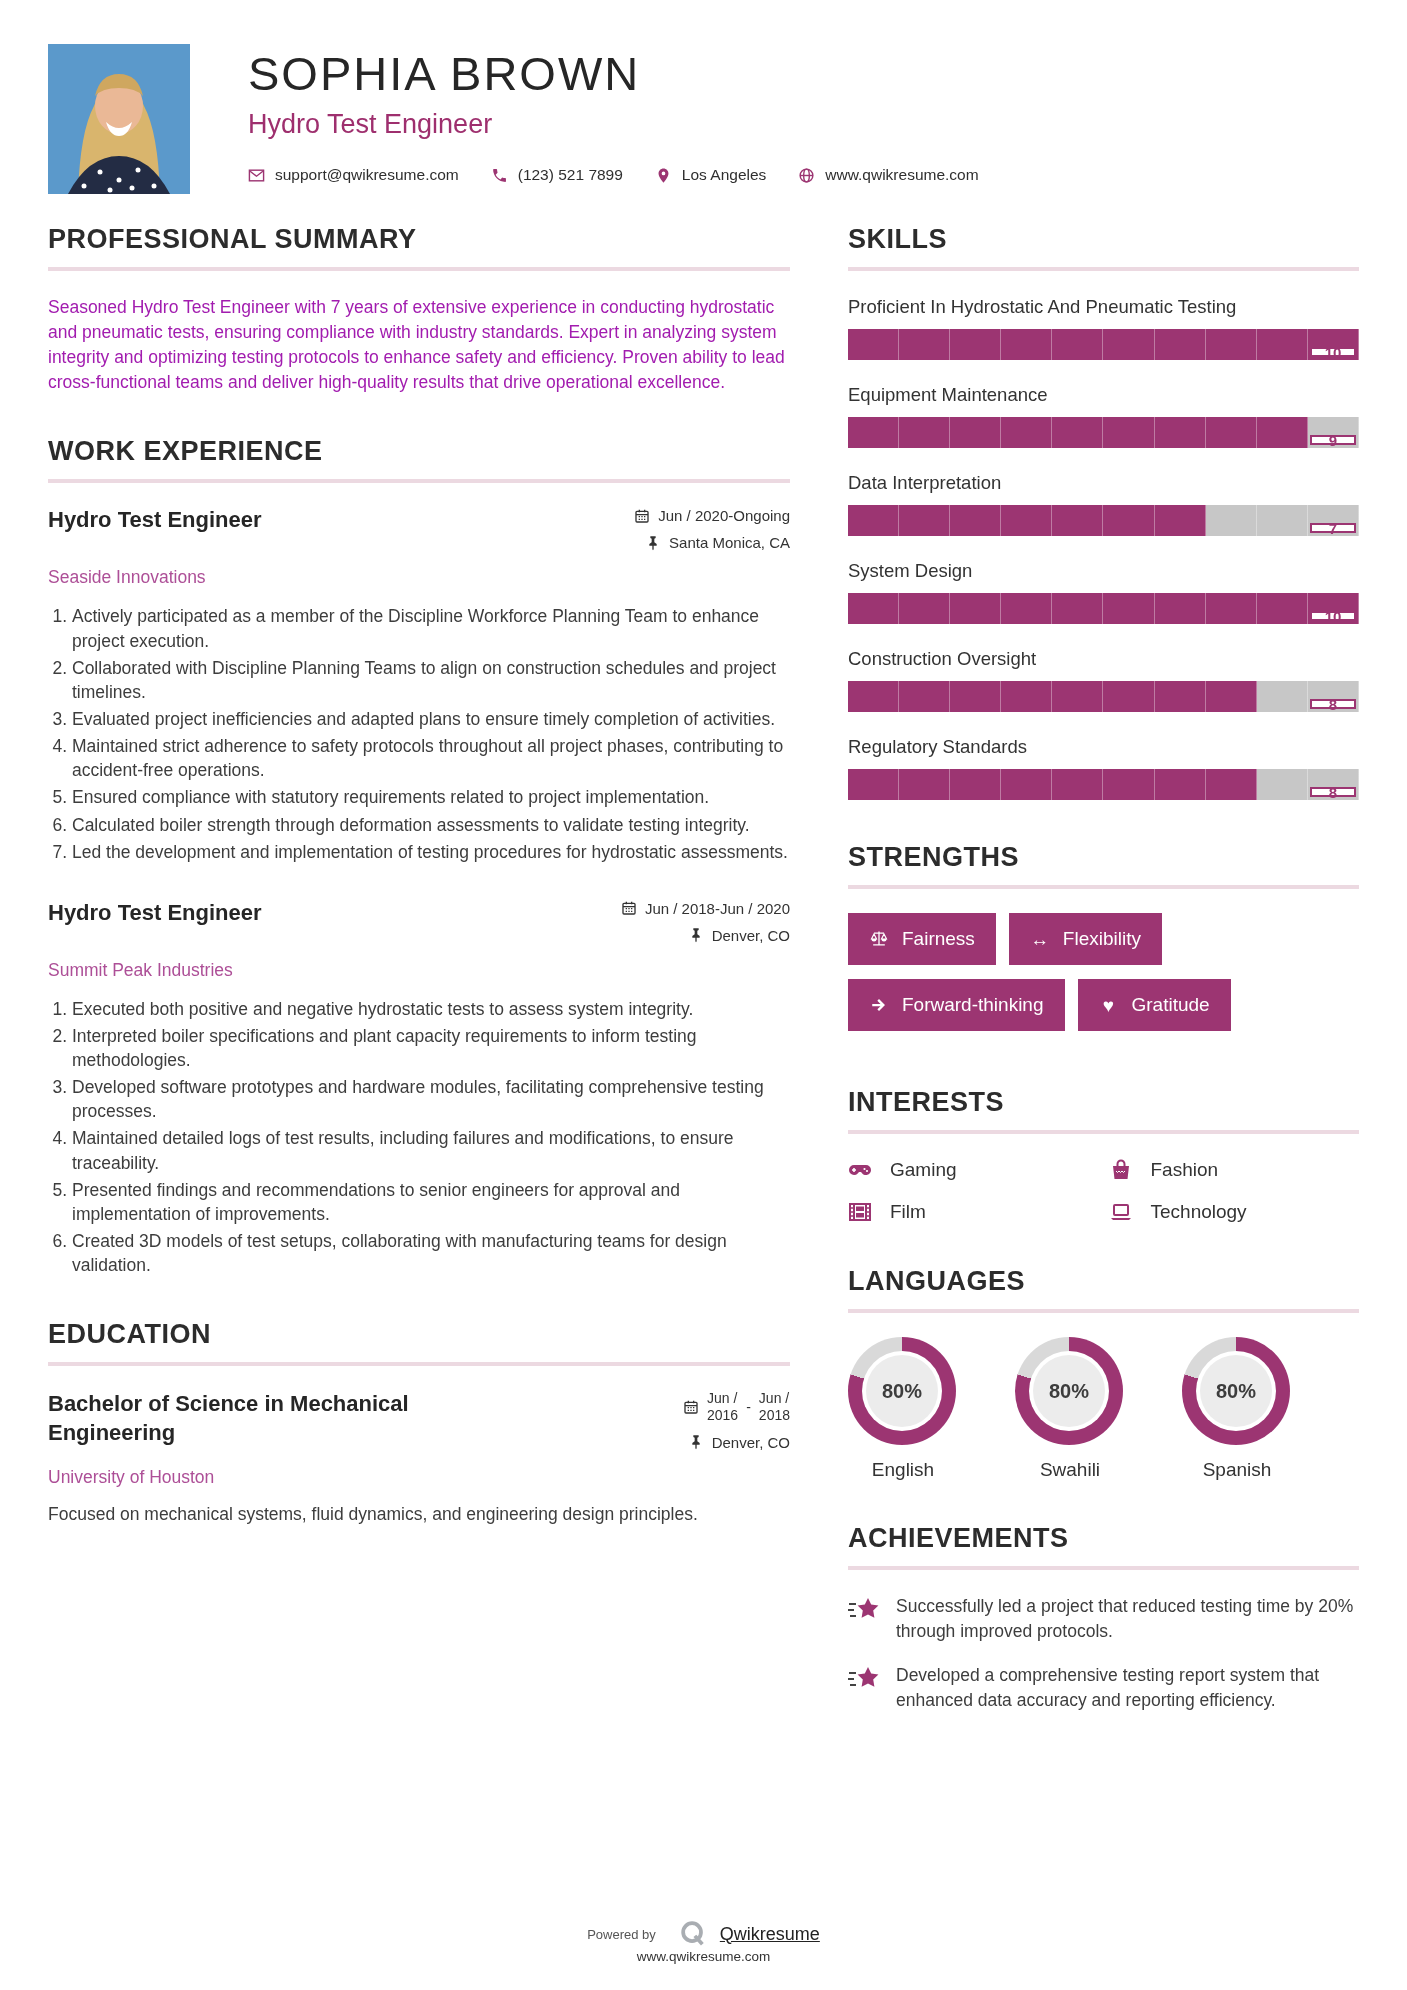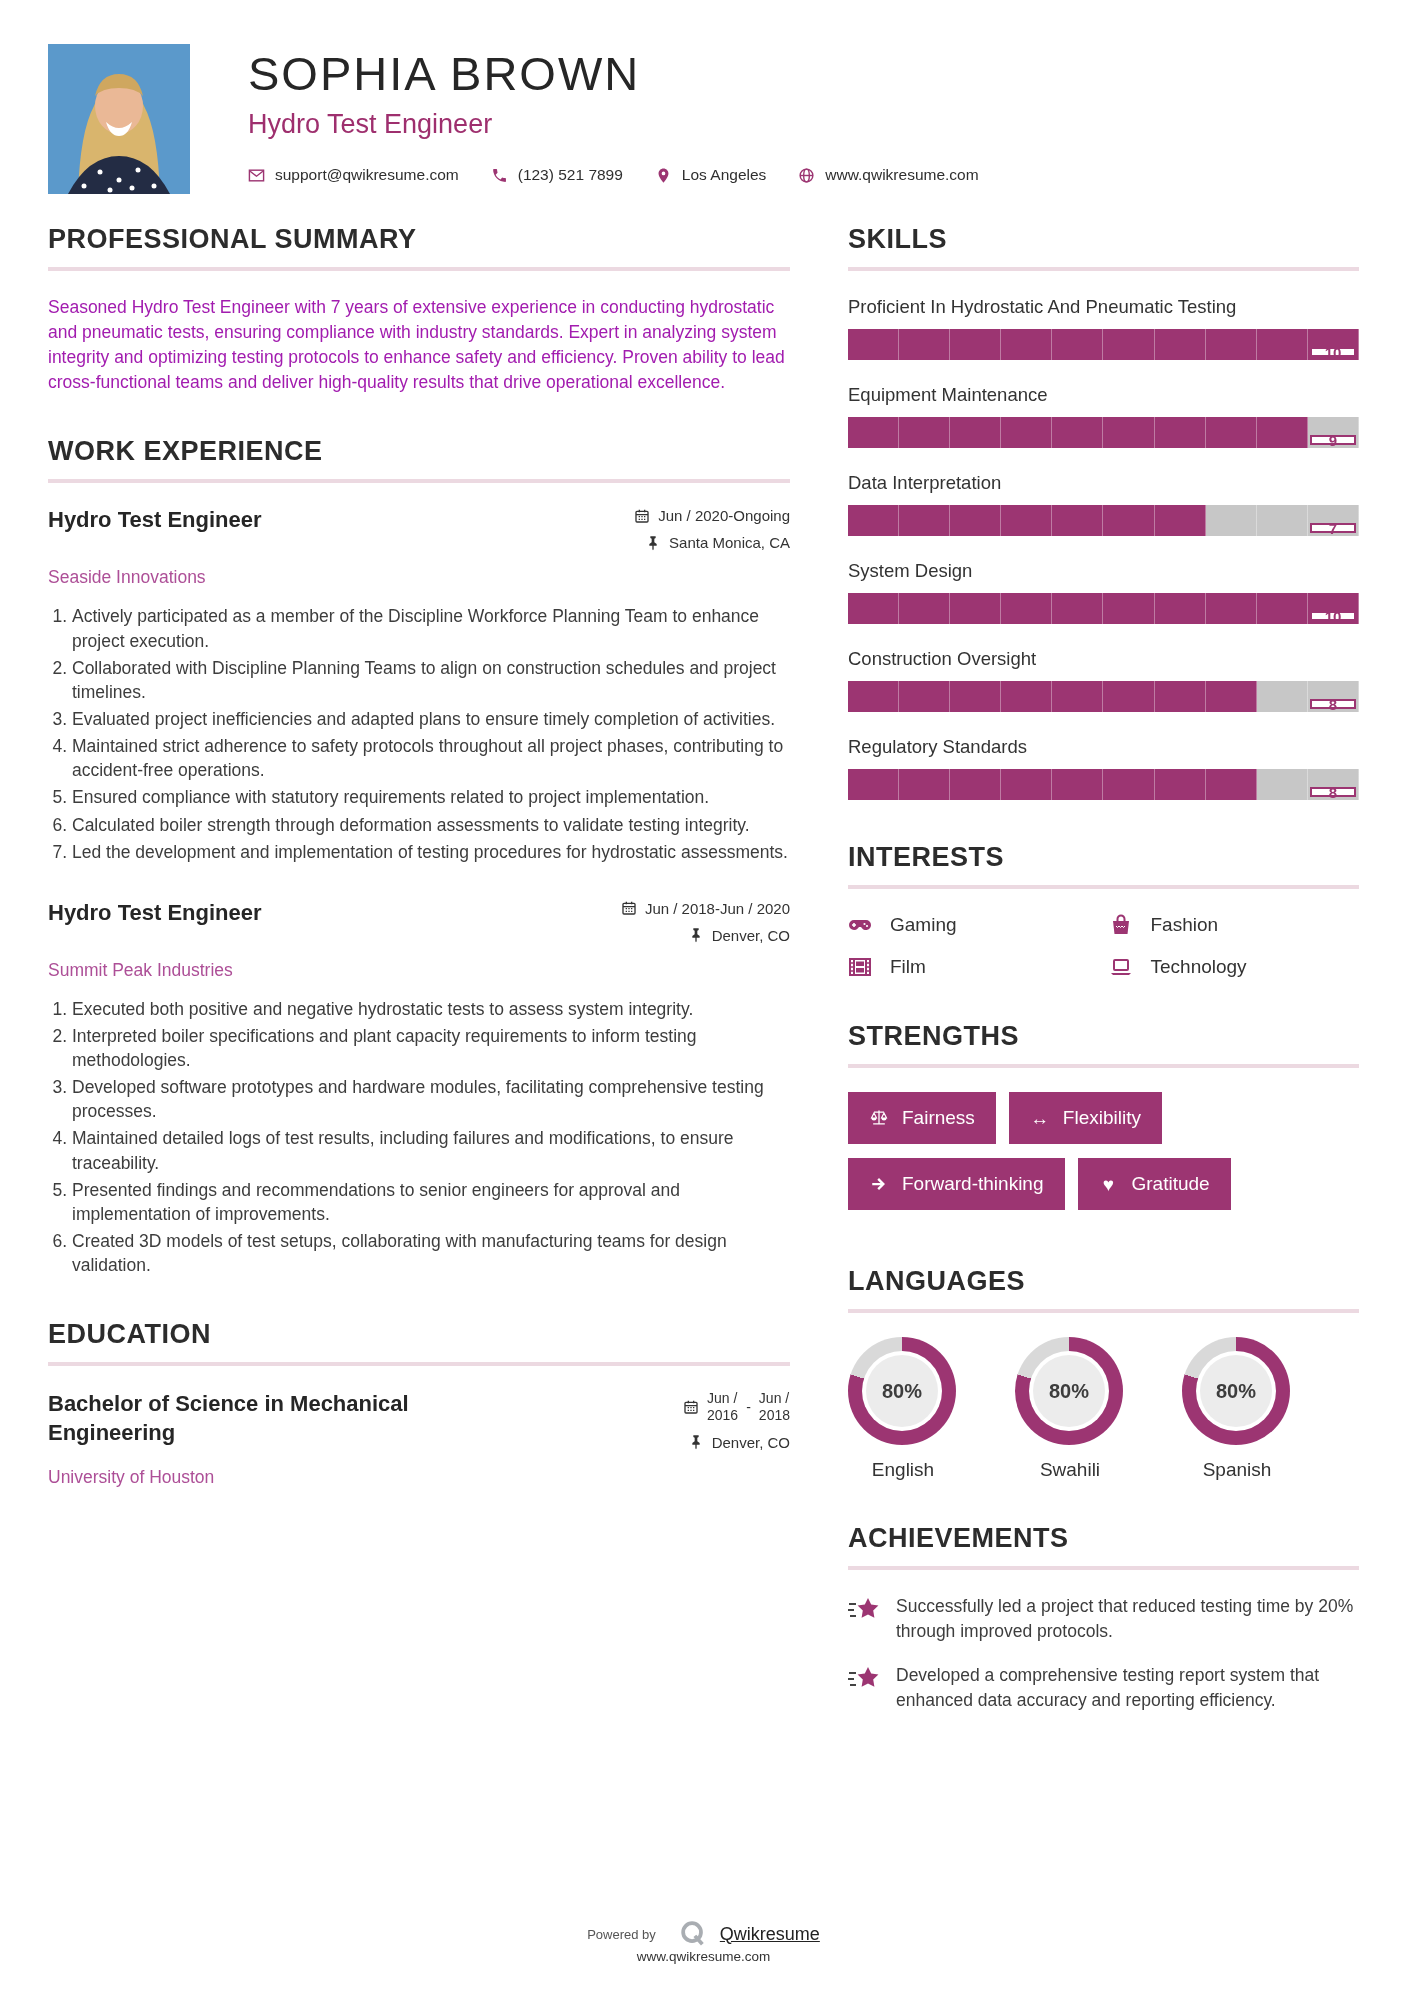--- a/index.html
+++ b/index.html
@@ -248,20 +248,21 @@
             </div>
             <div class="meta-line">
               <svg class="micon" viewBox="0 0 24 24">
                 <path d="M8 2h8v2.5l-2 1V11l3.5 2.5V16H13v5.5L12 23l-1-1.5V16H6.5v-2.5L10 11V5.5l-2-1z" fill="#333"></path>
               </svg>
               <span>Denver, CO</span>
             </div>
           </div>
         </div>
         <div class="company">University of Houston</div>
+        <p class="edu-desc">Focused on mechanical systems, fluid dynamics, and engineering design principles.</p>
       </div>
     </div>
 
     <div class="col-right">
 
       <div class="section-block">
         <div class="section-heading">SKILLS</div>
         <div class="section-divider"></div>
 
         <div class="skill">
@@ -297,61 +298,20 @@
           <div class="skill-bar">
             <div class="skill-fill" style="width: 80%; background: rgb(156, 53, 114);"></div>
             <div class="skill-score">8</div>
           </div>
         </div>
         <div class="skill">
           <div class="skill-label">Regulatory Standards</div>
           <div class="skill-bar">
             <div class="skill-fill" style="width: 80%; background: rgb(156, 53, 114);"></div>
             <div class="skill-score">8</div>
-          </div>
-        </div>
-      </div>
-
-      <div class="section-block">
-        <div class="section-heading">INTERESTS</div>
-        <div class="section-divider"></div>
-        <div class="interests-grid">
-          <div class="interest">
-            <svg class="iicon" viewBox="0 0 24 24">
-              <path d="M6 7h12a5 5 0 0 1 5 5c0 2.8-2.2 5-5 5-1.5 0-2.8-.6-3.7-1.6L13 14h-2l-1.3 1.4A4.9 4.9 0 0 1 6 17a5 5 0 0 1-5-5 5 5 0 0 1 5-5z" fill="#9c3572"></path>
-              <path d="M6 10v4M4 12h4" stroke="#fff" stroke-width="1.6"></path>
-              <circle cx="16.5" cy="11" r="1.1" fill="#fff"></circle>
-                <circle cx="19" cy="13" r="1.1" fill="#fff"></circle>
-            </svg>
-            <span class="interest-label">Gaming</span>
-          </div>
-          <div class="interest">
-            <svg class="iicon" viewBox="0 0 24 24">
-              <path d="M4 8h16l-1.5 13h-13z" fill="#9c3572"></path>
-              <path d="M8.5 10V6a3.5 3.5 0 0 1 7 0v4" fill="none" stroke="#9c3572" stroke-width="2"></path>
-              <path d="M7 13l1.5 1.5L10 13l1.5 1.5L13 13l1.5 1.5L16 13" stroke="#fff" stroke-width="1" fill="none"></path>
-            </svg>
-            <span class="interest-label">Fashion</span>
-          </div>
-          <div class="interest">
-            <svg class="iicon" viewBox="0 0 24 24">
-              <rect x="2" y="4" width="20" height="16" fill="none" stroke="#9c3572" stroke-width="2"></rect>
-              <path d="M6 4v16M18 4v16" stroke="#9c3572" stroke-width="2"></path>
-              <path d="M2 8h4M2 12h4M2 16h4M18 8h4M18 12h4M18 16h4" stroke="#9c3572" stroke-width="1.4"></path>
-              <rect x="8" y="6.5" width="8" height="4.5" fill="#9c3572"></rect>
-                <rect x="8" y="13" width="8" height="4.5" fill="#9c3572"></rect>
-            </svg>
-            <span class="interest-label">Film</span>
-          </div>
-          <div class="interest">
-            <svg class="iicon" viewBox="0 0 24 24">
-              <rect x="5" y="5" width="14" height="10" rx="1" fill="none" stroke="#9c3572" stroke-width="2"></rect>
-              <path d="M2 18h20l-2 2H4z" fill="#9c3572"></path>
-            </svg>
-            <span class="interest-label">Technology</span>
           </div>
         </div>
       </div>
 
       <div class="section-block">
         <div class="section-heading">STRENGTHS</div>
         <div class="section-divider"></div>
         <div class="chips">
           <div class="chip">
             <span class="chicon">
@@ -371,20 +331,61 @@
             <span class="chicon">
               <svg viewBox="0 0 24 24" width="18" height="18">
                 <path d="M3 10.5h11l-4.2-4.2L12 4l8 8-8 8-2.2-2.3L14 13.5H3z" fill="#fff"></path>
               </svg>
             </span>
             <span>Forward-thinking</span>
           </div>
           <div class="chip">
             <span class="chicon chicon-glyph">♥</span>
             <span>Gratitude</span>
+          </div>
+        </div>
+      </div>
+
+      <div class="section-block">
+        <div class="section-heading">INTERESTS</div>
+        <div class="section-divider"></div>
+        <div class="interests-grid">
+          <div class="interest">
+            <svg class="iicon" viewBox="0 0 24 24">
+              <path d="M6 7h12a5 5 0 0 1 5 5c0 2.8-2.2 5-5 5-1.5 0-2.8-.6-3.7-1.6L13 14h-2l-1.3 1.4A4.9 4.9 0 0 1 6 17a5 5 0 0 1-5-5 5 5 0 0 1 5-5z" fill="#9c3572"></path>
+              <path d="M6 10v4M4 12h4" stroke="#fff" stroke-width="1.6"></path>
+              <circle cx="16.5" cy="11" r="1.1" fill="#fff"></circle>
+                <circle cx="19" cy="13" r="1.1" fill="#fff"></circle>
+            </svg>
+            <span class="interest-label">Gaming</span>
+          </div>
+          <div class="interest">
+            <svg class="iicon" viewBox="0 0 24 24">
+              <path d="M4 8h16l-1.5 13h-13z" fill="#9c3572"></path>
+              <path d="M8.5 10V6a3.5 3.5 0 0 1 7 0v4" fill="none" stroke="#9c3572" stroke-width="2"></path>
+              <path d="M7 13l1.5 1.5L10 13l1.5 1.5L13 13l1.5 1.5L16 13" stroke="#fff" stroke-width="1" fill="none"></path>
+            </svg>
+            <span class="interest-label">Fashion</span>
+          </div>
+          <div class="interest">
+            <svg class="iicon" viewBox="0 0 24 24">
+              <rect x="2" y="4" width="20" height="16" fill="none" stroke="#9c3572" stroke-width="2"></rect>
+              <path d="M6 4v16M18 4v16" stroke="#9c3572" stroke-width="2"></path>
+              <path d="M2 8h4M2 12h4M2 16h4M18 8h4M18 12h4M18 16h4" stroke="#9c3572" stroke-width="1.4"></path>
+              <rect x="8" y="6.5" width="8" height="4.5" fill="#9c3572"></rect>
+                <rect x="8" y="13" width="8" height="4.5" fill="#9c3572"></rect>
+            </svg>
+            <span class="interest-label">Film</span>
+          </div>
+          <div class="interest">
+            <svg class="iicon" viewBox="0 0 24 24">
+              <rect x="5" y="5" width="14" height="10" rx="1" fill="none" stroke="#9c3572" stroke-width="2"></rect>
+              <path d="M2 18h20l-2 2H4z" fill="#9c3572"></path>
+            </svg>
+            <span class="interest-label">Technology</span>
           </div>
         </div>
       </div>
 
       <div class="section-block">
         <div class="section-heading">LANGUAGES</div>
         <div class="section-divider"></div>
         <div class="langs">
           <div class="lang">
             <div class="donut" style="background: conic-gradient(rgb(156, 53, 114) 0deg, rgb(156, 53, 114) 288deg, rgb(217, 217, 217) 288deg, rgb(217, 217, 217) 360deg);">

